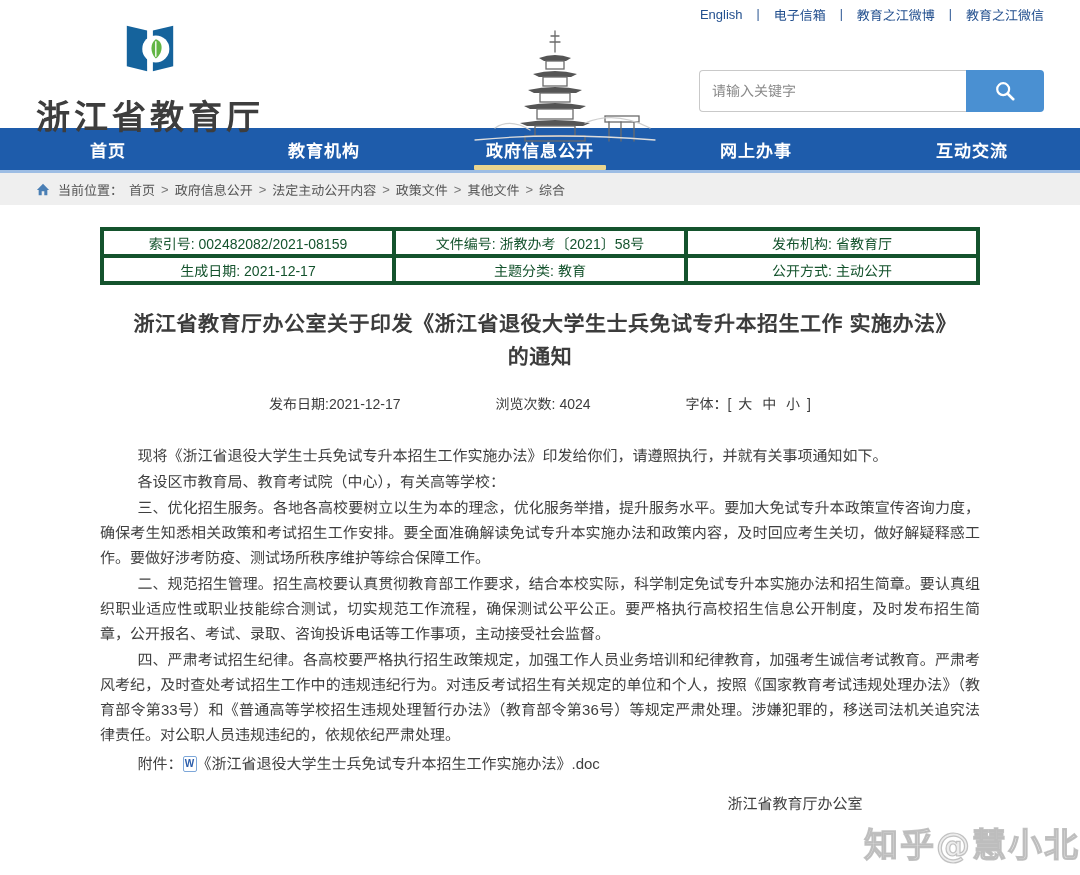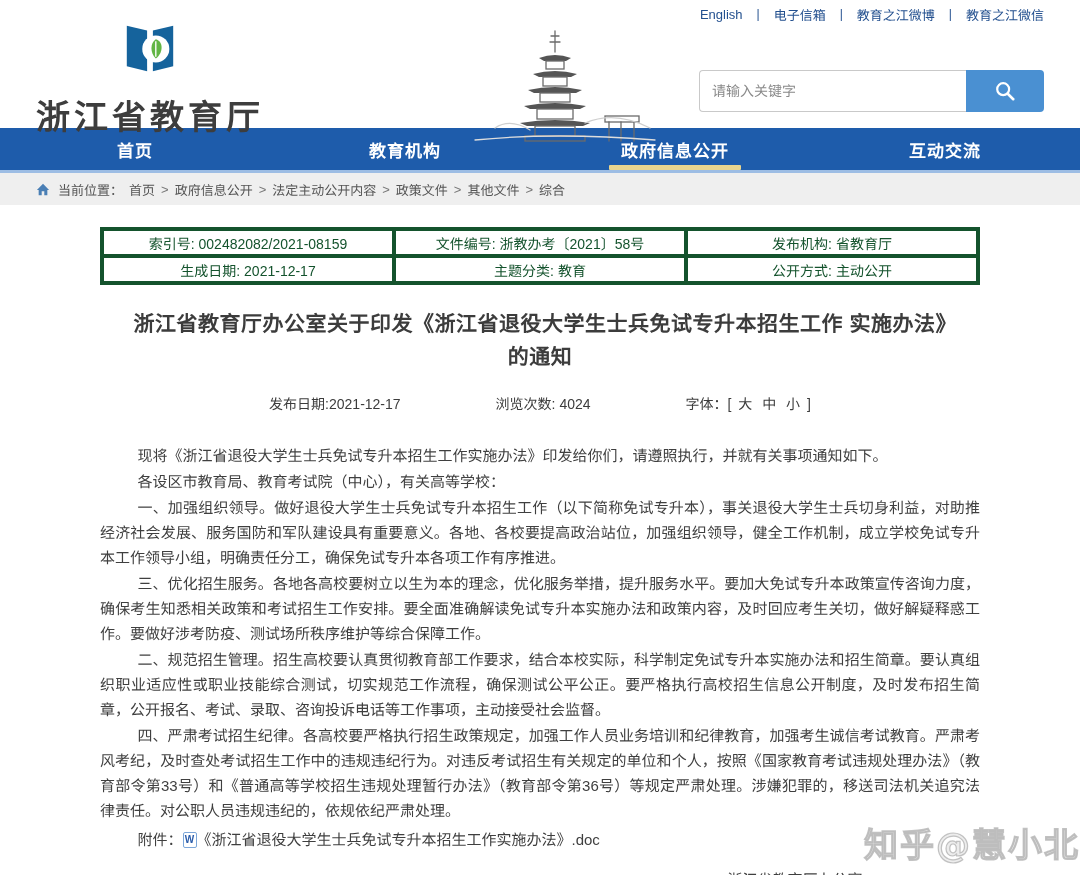--- a/index.html
+++ b/index.html
@@ -129,20 +129,23 @@
   <div class="nav-item">
       <span>首页</span>
     </div>
   <div class="nav-item">
       <span>教育机构</span>
     </div>
   <div class="nav-item active">
       <span>政府信息公开</span>
     </div>
   <div class="nav-item">
+      <span>网上办事</span>
+    </div>
+  <div class="nav-item">
       <span>互动交流</span>
     </div>
 </div>
 <div class="nav-underline"></div>
 
 <div class="breadcrumb">
   <span class="home-icon">
     <svg width="14" height="13" viewBox="0 0 16 15">
         <path d="M8 1 L15 8 L13 8 L13 14 L9.5 14 L9.5 9.5 L6.5 9.5 L6.5 14 L3 14 L3 8 L1 8 Z" fill="#4a7fb5"></path>
       </svg>
@@ -188,21 +191,20 @@
       <span class="opt">大</span>
       <span class="opt">中</span>
       <span class="opt">小</span>
       <span>]</span>
     </span>
   </div>
 
   <div class="article-body">
     <p>现将《浙江省退役大学生士兵免试专升本招生工作实施办法》印发给你们，请遵照执行，并就有关事项通知如下。</p>
     <p>各设区市教育局、教育考试院（中心），有关高等学校：</p>
-    <p>一、加强组织领导。做好退役大学生士兵免试专升本招生工作（以下简称免试专升本），事关退役大学生士兵切身利益，对助推经济社会发展、服务国防和军队建设具有重要意义。各地、各校要提高政治站位，加强组织领导，健全工作机制，成立学校免试专升本工作领导小组，明确责任分工，确保免试专升本各项工作有序推进。</p>
     <p>三、优化招生服务。各地各高校要树立以生为本的理念，优化服务举措，提升服务水平。要加大免试专升本政策宣传咨询力度，确保考生知悉相关政策和考试招生工作安排。要全面准确解读免试专升本实施办法和政策内容，及时回应考生关切，做好解疑释惑工作。要做好涉考防疫、测试场所秩序维护等综合保障工作。</p>
     <p>二、规范招生管理。招生高校要认真贯彻教育部工作要求，结合本校实际，科学制定免试专升本实施办法和招生简章。要认真组织职业适应性或职业技能综合测试，切实规范工作流程，确保测试公平公正。要严格执行高校招生信息公开制度，及时发布招生简章，公开报名、考试、录取、咨询投诉电话等工作事项，主动接受社会监督。</p>
     <p>四、严肃考试招生纪律。各高校要严格执行招生政策规定，加强工作人员业务培训和纪律教育，加强考生诚信考试教育。严肃考风考纪，及时查处考试招生工作中的违规违纪行为。对违反考试招生有关规定的单位和个人，按照《国家教育考试违规处理办法》（教育部令第33号）和《普通高等学校招生违规处理暂行办法》（教育部令第36号）等规定严肃处理。涉嫌犯罪的，移送司法机关追究法律责任。对公职人员违规违纪的，依规依纪严肃处理。</p>
 
     <div class="attachment">
       <span>附件：</span>
       <span class="doc-icon">W</span>
       <a>《浙江省退役大学生士兵免试专升本招生工作实施办法》.doc</a>
     </div>
 

